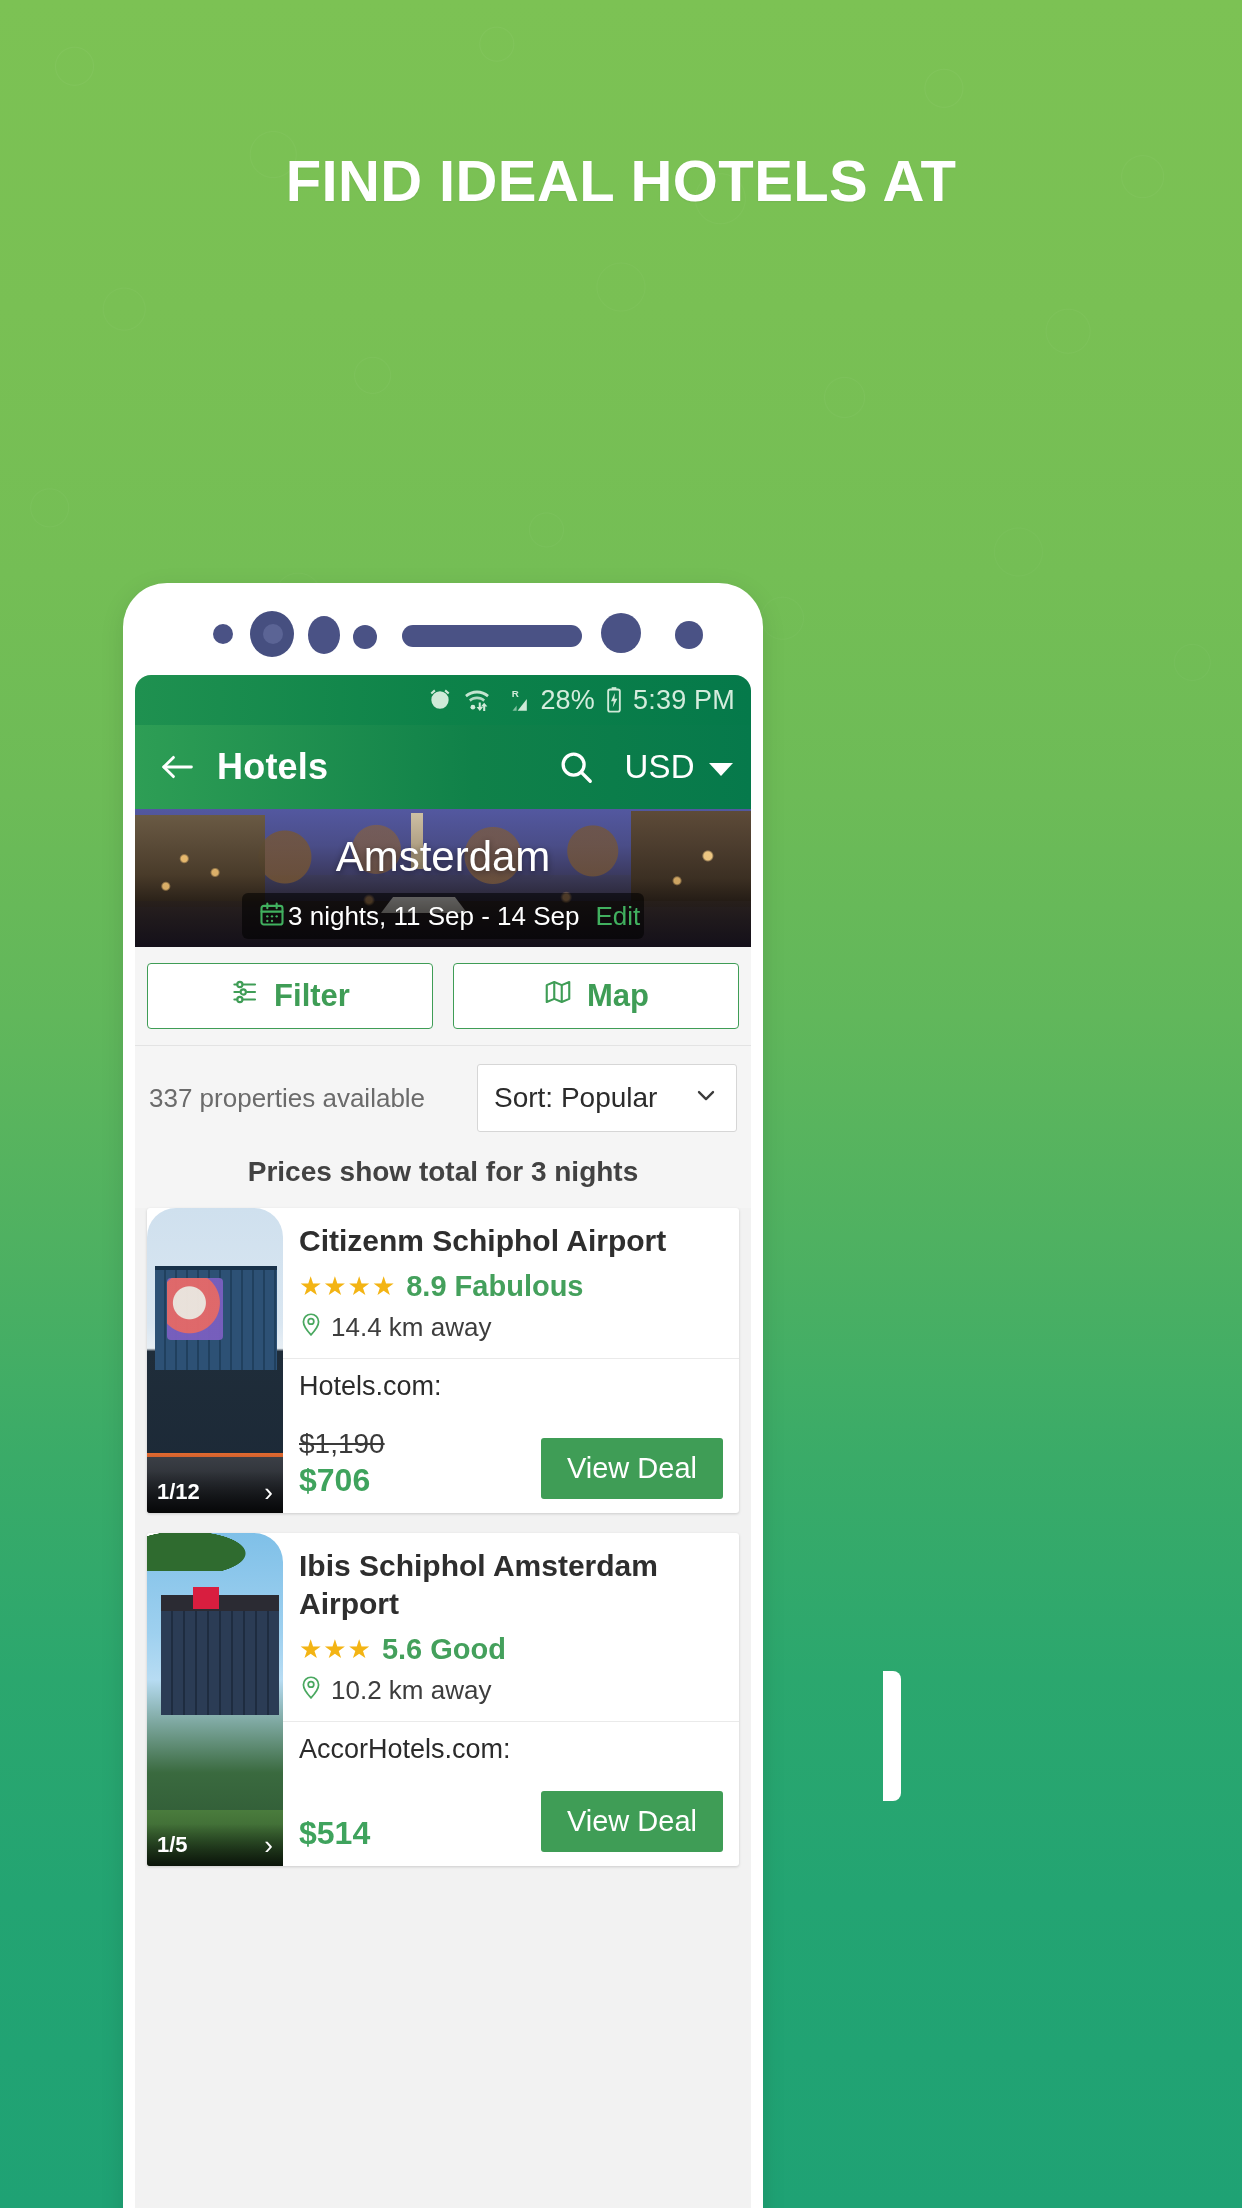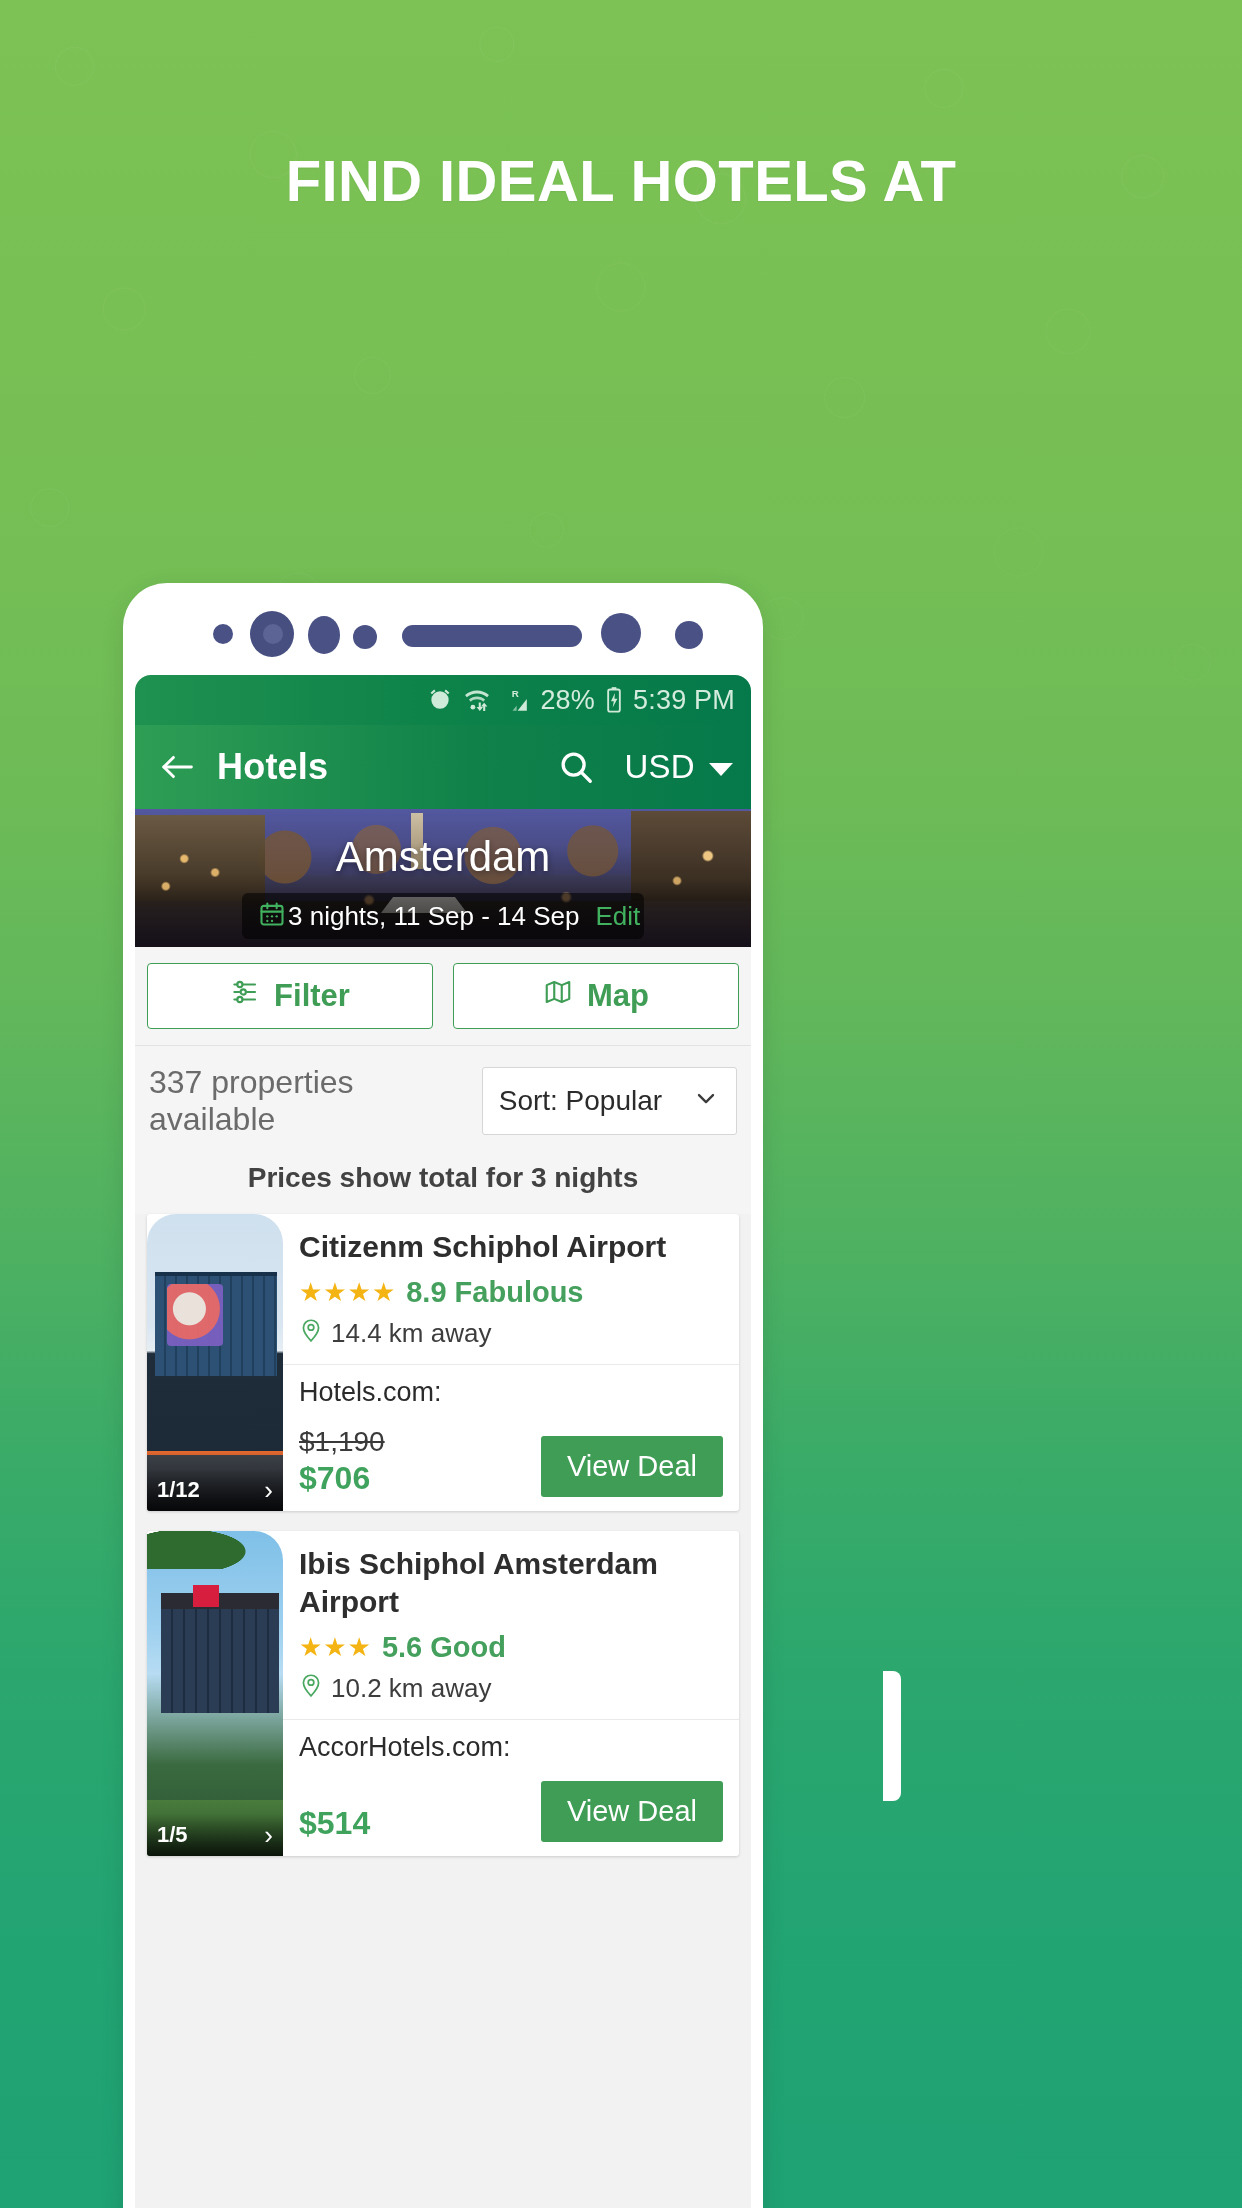--- a/index.html
+++ b/index.html
@@ -226,21 +226,21 @@
     flex: 1; height: 66px; border: 1.5px solid #3f9d56; border-radius: 4px;
     background:#fff; display:flex; align-items:center; justify-content:center; gap: 14px;
     color:#3f9d56; font-size: 31px; font-weight: 700;
   }
 
   
   #sortrow {
     background:#f5f5f5; display:flex; align-items:center; justify-content:space-between;
     padding: 18px 14px 10px 14px;
   }
-  #sortrow .count { color:#6b6b6b; font-size: 32px; }
+  #sortrow .count { color:#6b6b6b; font-size: 26px; }
   #sortsel {
     width: 260px; height: 68px; background:#fff;
     border:1px solid #d6d6d6; border-radius: 3px;
     display:flex; align-items:center; justify-content:space-between;
     padding: 0 16px; color:#2b2b2b; font-size: 28px;
   }
   #pricenote {
     background:#f5f5f5; text-align:center; color:#424242;
     font-size: 28px; font-weight: 700; padding: 14px 0 20px 0;
   }
@@ -264,21 +264,21 @@
   .cbody { flex: 1; display:flex; flex-direction:column; }
   .cinfo { padding: 14px 16px 14px 16px; border-bottom: 1px solid #eaeaea; }
   .cname { font-size: 30px; font-weight: 700; color:#2e2e2e; line-height: 38px; }
   .crate { display:flex; align-items:center; gap: 10px; margin-top: 10px; }
   .stars { color:#f3b414; font-size: 26px; letter-spacing: 1px; }
   .score { color:#44a05c; font-size: 29px; font-weight: 700; }
   .cdist { display:flex; align-items:center; gap: 8px; margin-top: 8px; color:#3d3d3d; font-size: 26px; }
 
   .cprice { padding: 12px 16px 14px 16px; }
   .provider { color:#2b2b2b; font-size: 27px; }
-  .prow { display:flex; align-items:flex-end; justify-content:space-between; margin-top: 18px; }
+  .prow { display:flex; align-items:flex-end; justify-content:space-between; margin-top: 26px; }
   .pcol { display:flex; flex-direction:column; }
   .pold { color:#3a3a3a; font-size: 28px; text-decoration: line-through; }
   .pnew { color:#3fa35d; font-size: 32px; font-weight: 700; margin-top: 2px; }
   .deal {
     background:#3f9d56; color:#fff; font-size: 29px;
     padding: 14px 26px; border-radius: 3px; white-space:nowrap;
   }
 
   
   .t1 {

